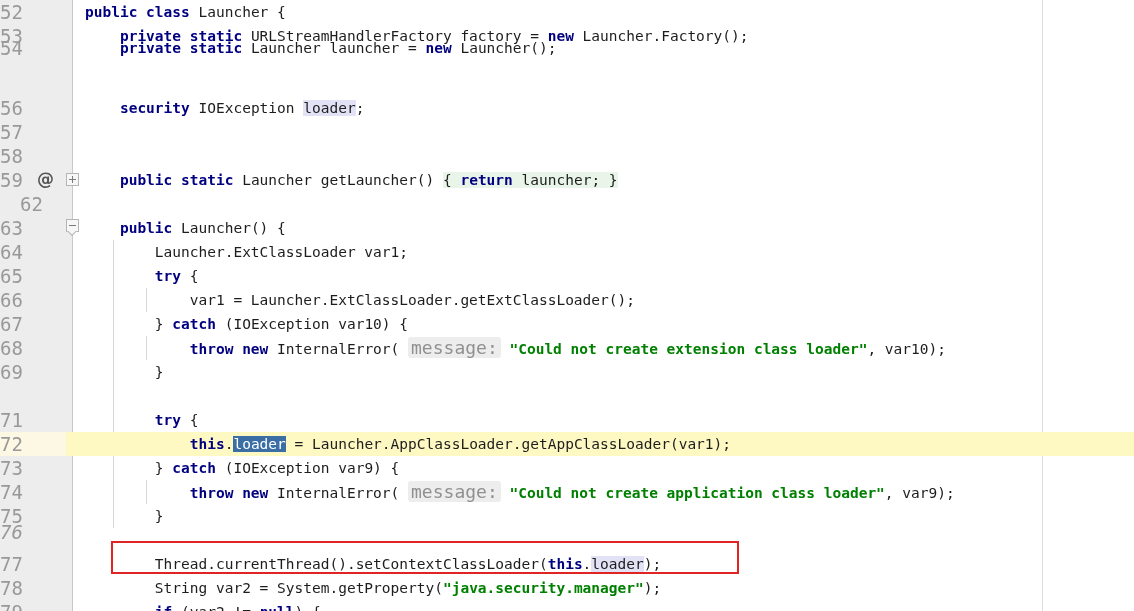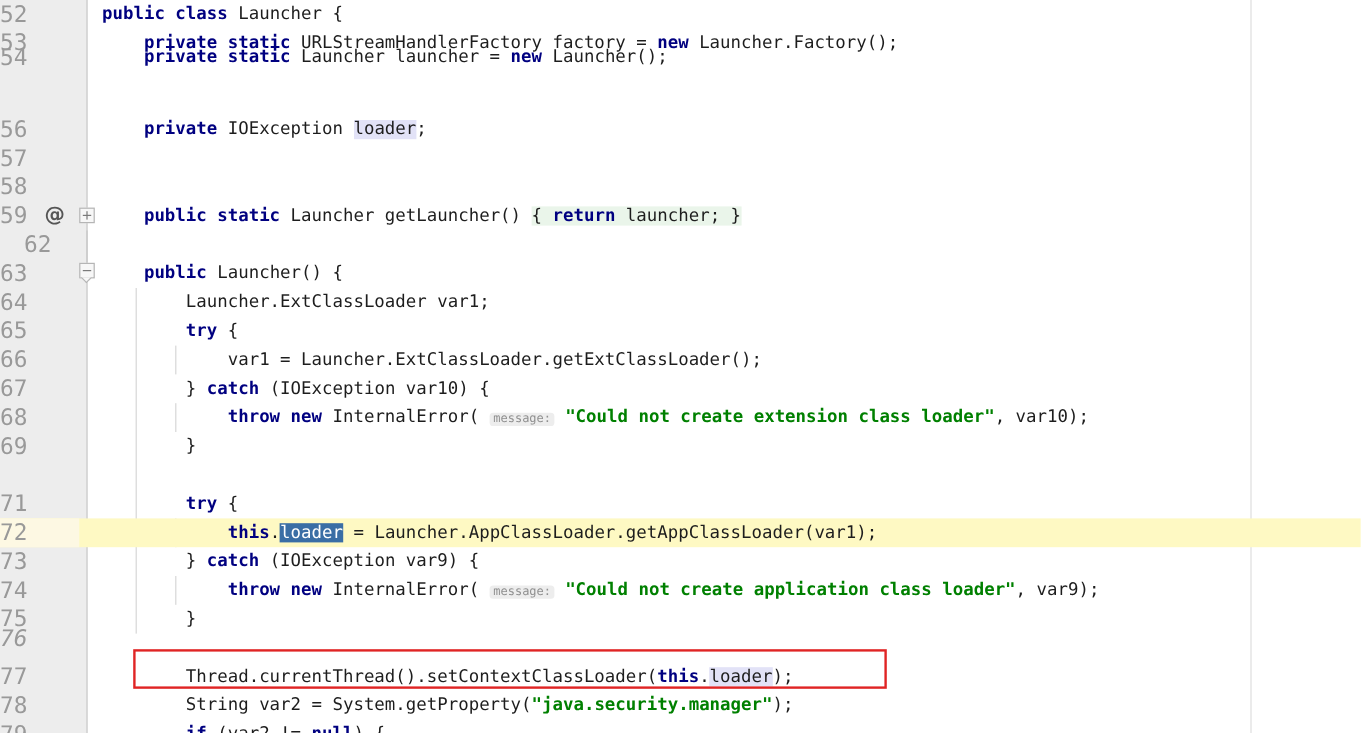--- a/index.html
+++ b/index.html
@@ -47,21 +47,21 @@
     font-size:14.5px;line-height:24px;
     color:#1d1d1d;
     letter-spacing:0px;
   }
   
   .kw{color:#000080;font-weight:bold;}
   .str{color:#008000;font-weight:bold;}
   .pl{color:#1d1d1d;}
   .hint{
     background:#ededed;color:#909090;
-    border-radius:3px;padding:0 3px;font-size:10px;
+    border-radius:3px;padding:0 3px;font-size:18px;
   }
   .fold{
     background:#eaf5ea;
   }
   .ident-hl{background:#e2e2f7;}
   .sel{background:#3a6ea5;color:#ffffff;}
   
   .iguide{
     position:absolute;width:1px;background:#d6d6d6;
   }
@@ -135,21 +135,21 @@
   </div>
 
   <div class="row" style="top:36px;">
     <span class="ln">54</span>
     <span class="code">    <span class="kw">private static</span> <span class="pl">Launcher launcher = </span><span class="kw">new</span><span class="pl"> Launcher();</span></span>
   </div>
 
 
   <div class="row" style="top:96px;">
     <span class="ln">56</span>
-    <span class="code">    <span class="kw">private</span> <span class="pl">IOException </span><span class="ident-hl">loader</span><span class="pl">;</span></span>
+    <span class="code">    <span class="kw">security</span> <span class="pl">IOException </span><span class="ident-hl">loader</span><span class="pl">;</span></span>
   </div>
 
   <div class="row" style="top:120px;">
     <span class="ln">57</span>
   </div>
 
   <div class="row" style="top:144px;">
     <span class="ln">58</span>
     <span class="code"></span>
   </div>

